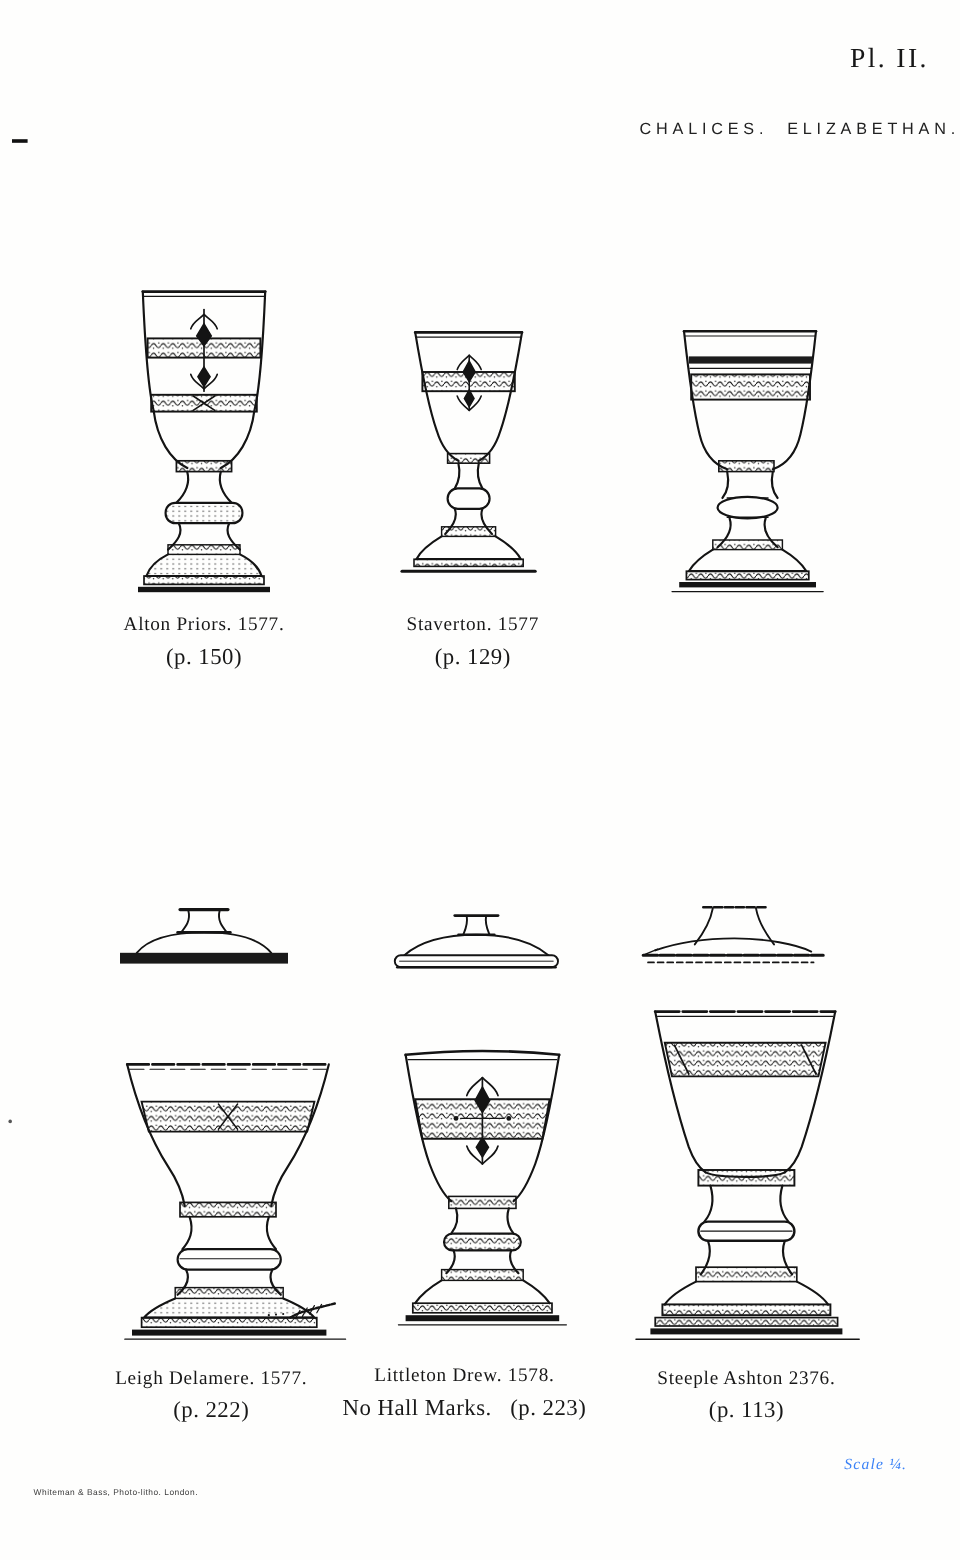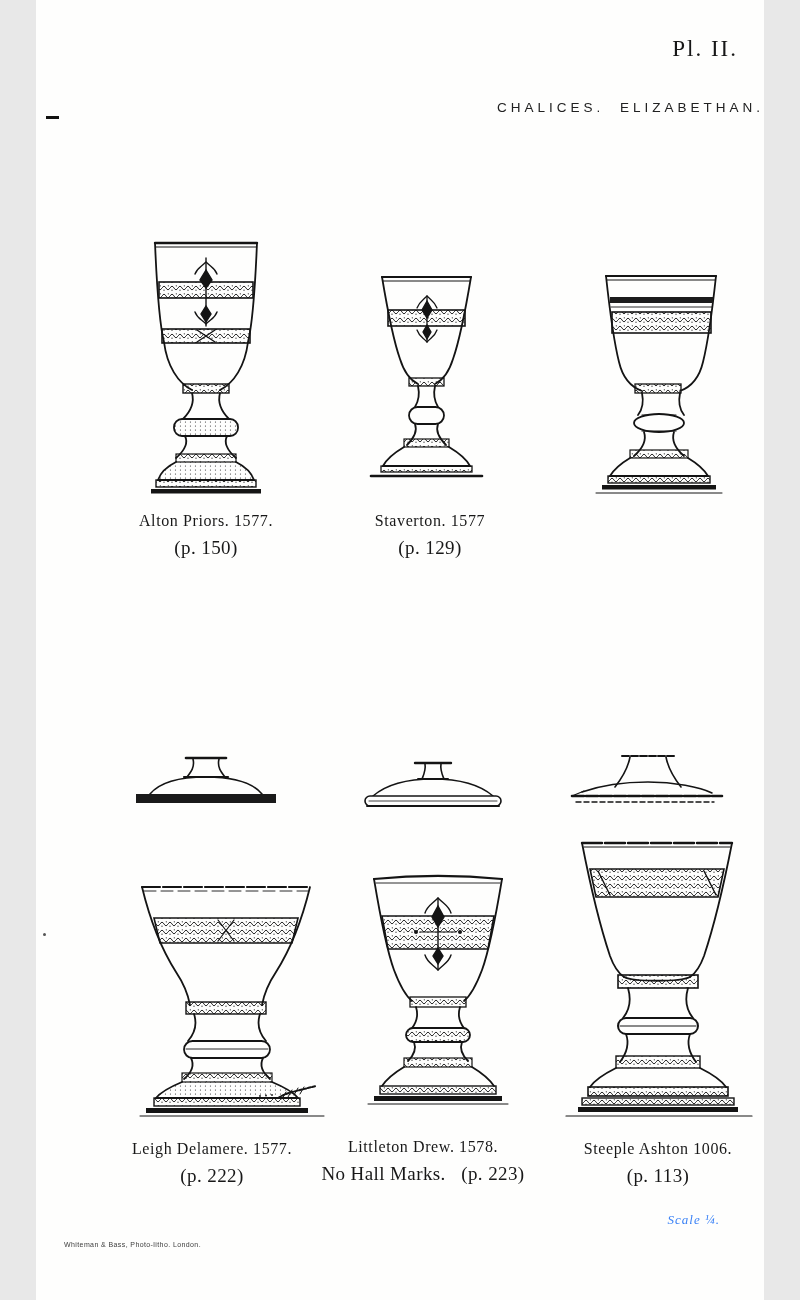--- a/index.html
+++ b/index.html
@@ -1,17 +1,17 @@
 <!DOCTYPE html>
 <html><head>
 <meta charset="utf-8">
 <style>
   html,body{margin:0;padding:0;background:#e8e8e8;}
   .page{
-    position:relative; width:728px; height:1300px; margin:0 auto;
+    position:relative; width:800px; height:1300px; margin:0 auto;
     background:#fefefd; color:#1b1b1b;
     font-family:"Liberation Serif", serif; overflow:hidden;
   }
   .plate-label{
     position:absolute; top:36px; right:26px;
     font-size:23px; letter-spacing:2px; color:#171717;
   }
   .plate-title{
     position:absolute; top:100px; left:0; width:100%; text-align:right;
     font-family:"Liberation Sans", sans-serif;
@@ -310,20 +310,20 @@
     <div class="line2">(p. 222)</div>
   </div>
   <div class="fig-caption" style="left:257px; top:1138px;">
     <div class="line1">Littleton Drew. 1578.</div>
     <div class="line2">
       <span>No Hall Marks.</span>&nbsp;&nbsp;
       <span>(p. 223)</span>
     </div>
   </div>
   <div class="fig-caption" style="left:492px; top:1140px;">
-    <div class="line1">Steeple Ashton 1006.</div>
+    <div class="line1">Steeple Ashton 2376.</div>
     <div class="line2">(p. 113)</div>
   </div>
 
   <div class="scale-note">Scale ¼.</div>
   <div class="printer-imprint">Whiteman &amp; Bass, Photo-litho. London.</div>
 
 </div>
 
 </body></html>

